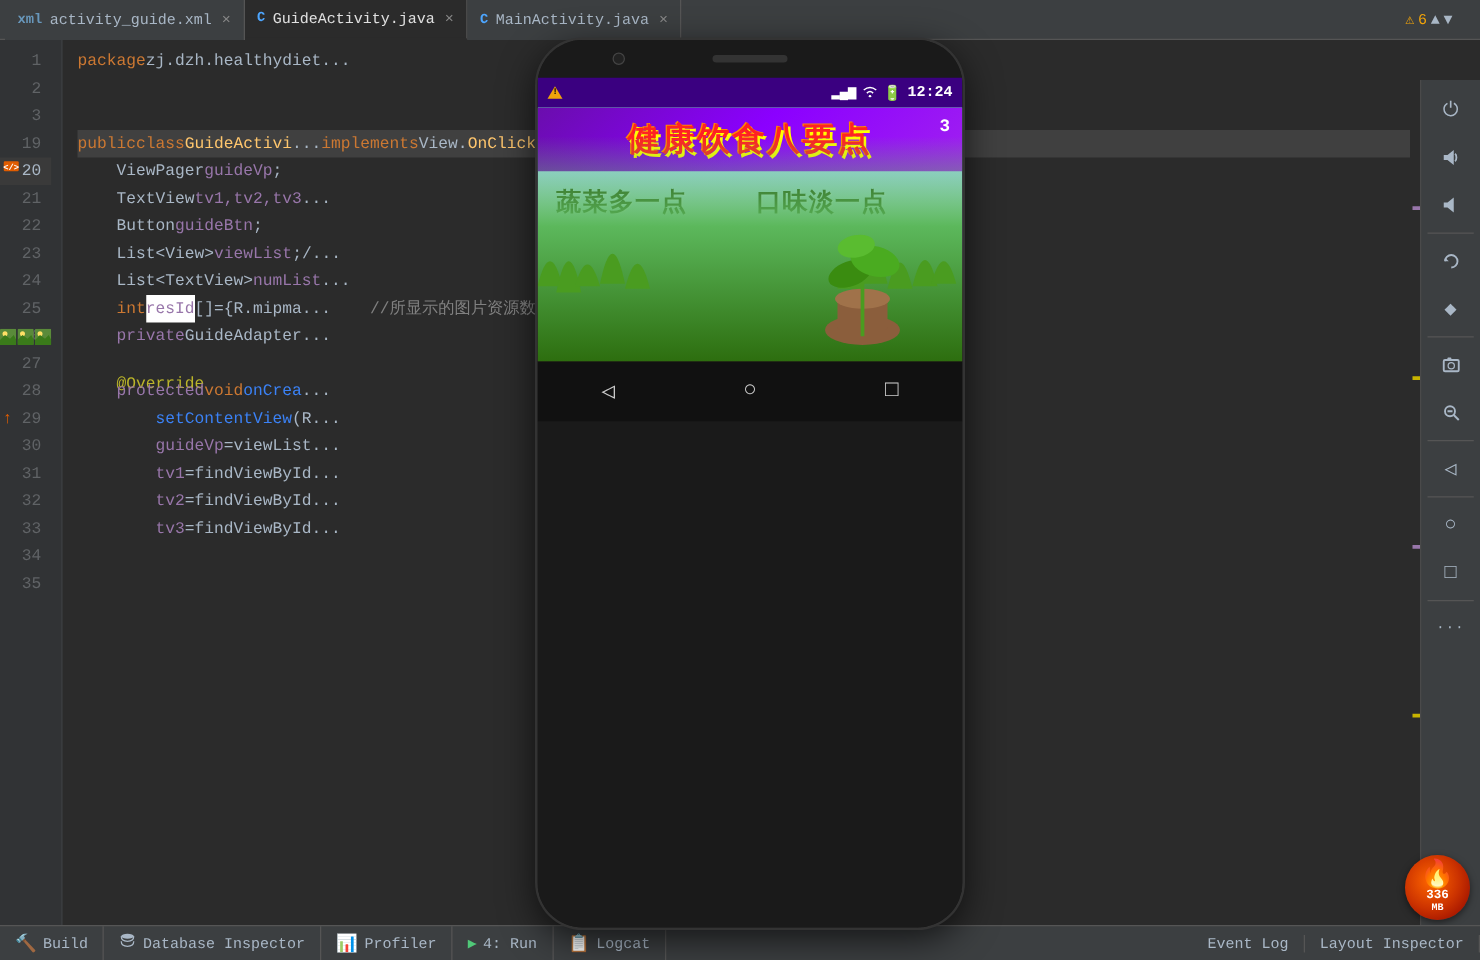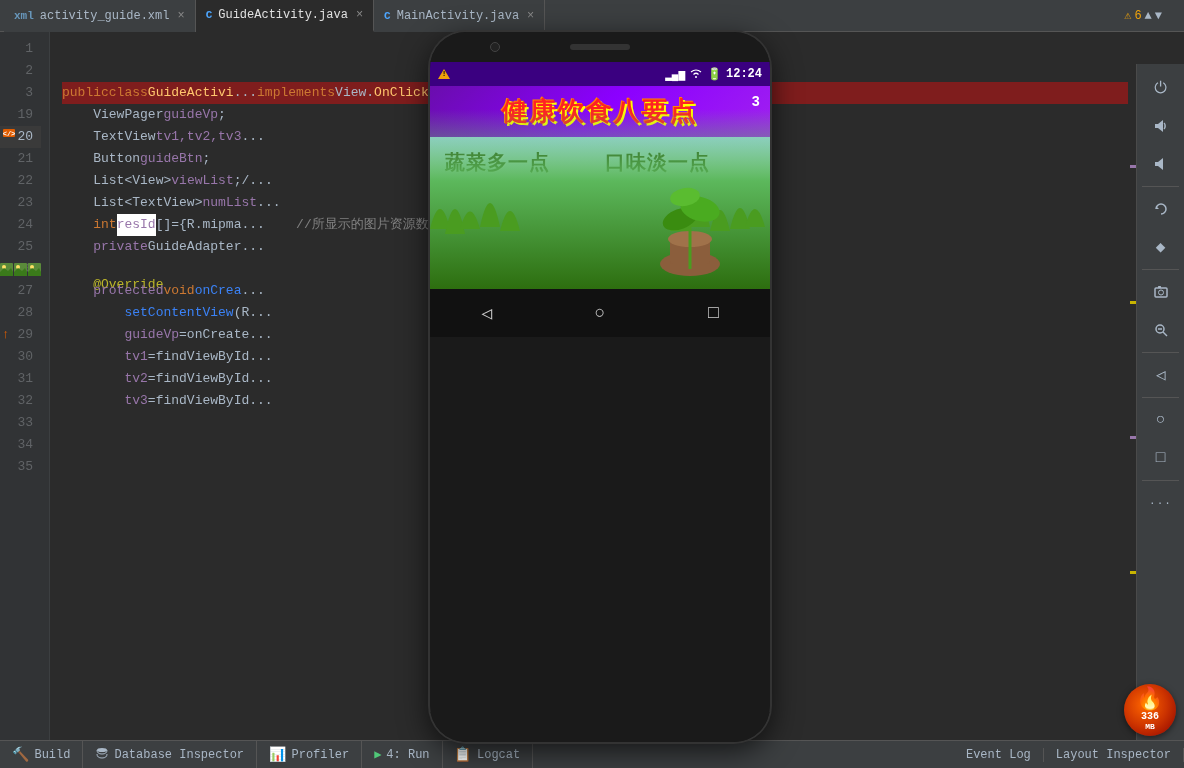--- a/index.html
+++ b/index.html
@@ -99,21 +99,21 @@
     }
     .code-line {
       height: 22px;
       display: flex;
       align-items: center;
       white-space: nowrap;
       font-size: 13px;
       line-height: 22px;
     }
     .code-line.highlighted {
-      background: #7f1d1d;
+      background: #404040;
     }
 
     
     .kw { color: #cc7832; } 
     .kw2 { color: #9876aa; } 
     .type { color: #a9b7c6; }
     .cls { color: #ffc66d; } 
     .fn { color: #3b82f6; } 
     .var { color: #9876aa; }
     .cmt { color: #808080; }
@@ -487,20 +487,24 @@
         </div>
       <div class="line-number">
           <span>34</span>
         </div>
       <div class="line-number">
           <span>35</span>
         </div>
     </div>
 
     <div class="code-area">
+      <div class="code-line">
+        <span class="kw">package </span>
+        <span class="plain">zj.dzh.healthydiet...</span>
+      </div>
       <div class="code-line">&nbsp;</div>
       <div class="code-line">&nbsp;</div>
       <div class="code-line highlighted">
         <span class="kw">public </span>
         <span class="kw">class </span>
         <span class="cls">GuideActivi</span>
         <span class="plain">...</span>
         <span style="color:#cc7832;"> implements </span>
         <span class="type">View</span>
         <span class="plain">.</span>
@@ -573,21 +577,21 @@
         <span class="plain">) {</span>
       </div>
       <div class="code-line">
         <span class="plain">&nbsp;&nbsp;&nbsp;&nbsp;&nbsp;&nbsp;&nbsp;&nbsp;</span>
         <span class="fn">setContentView</span>
         <span class="plain">(R...</span>
       </div>
       <div class="code-line">
         <span class="plain">&nbsp;&nbsp;&nbsp;&nbsp;&nbsp;&nbsp;&nbsp;&nbsp;</span>
         <span class="var">guideVp</span>
-        <span class="plain">=onCreate...</span>
+        <span class="plain">=viewList...</span>
       </div>
       <div class="code-line">
         <span class="plain">&nbsp;&nbsp;&nbsp;&nbsp;&nbsp;&nbsp;&nbsp;&nbsp;</span>
         <span class="var">tv1</span>
         <span class="plain">=findViewById...</span>
       </div>
       <div class="code-line">
         <span class="plain">&nbsp;&nbsp;&nbsp;&nbsp;&nbsp;&nbsp;&nbsp;&nbsp;</span>
         <span class="var">tv2</span>
         <span class="plain">=findViewById...</span>

